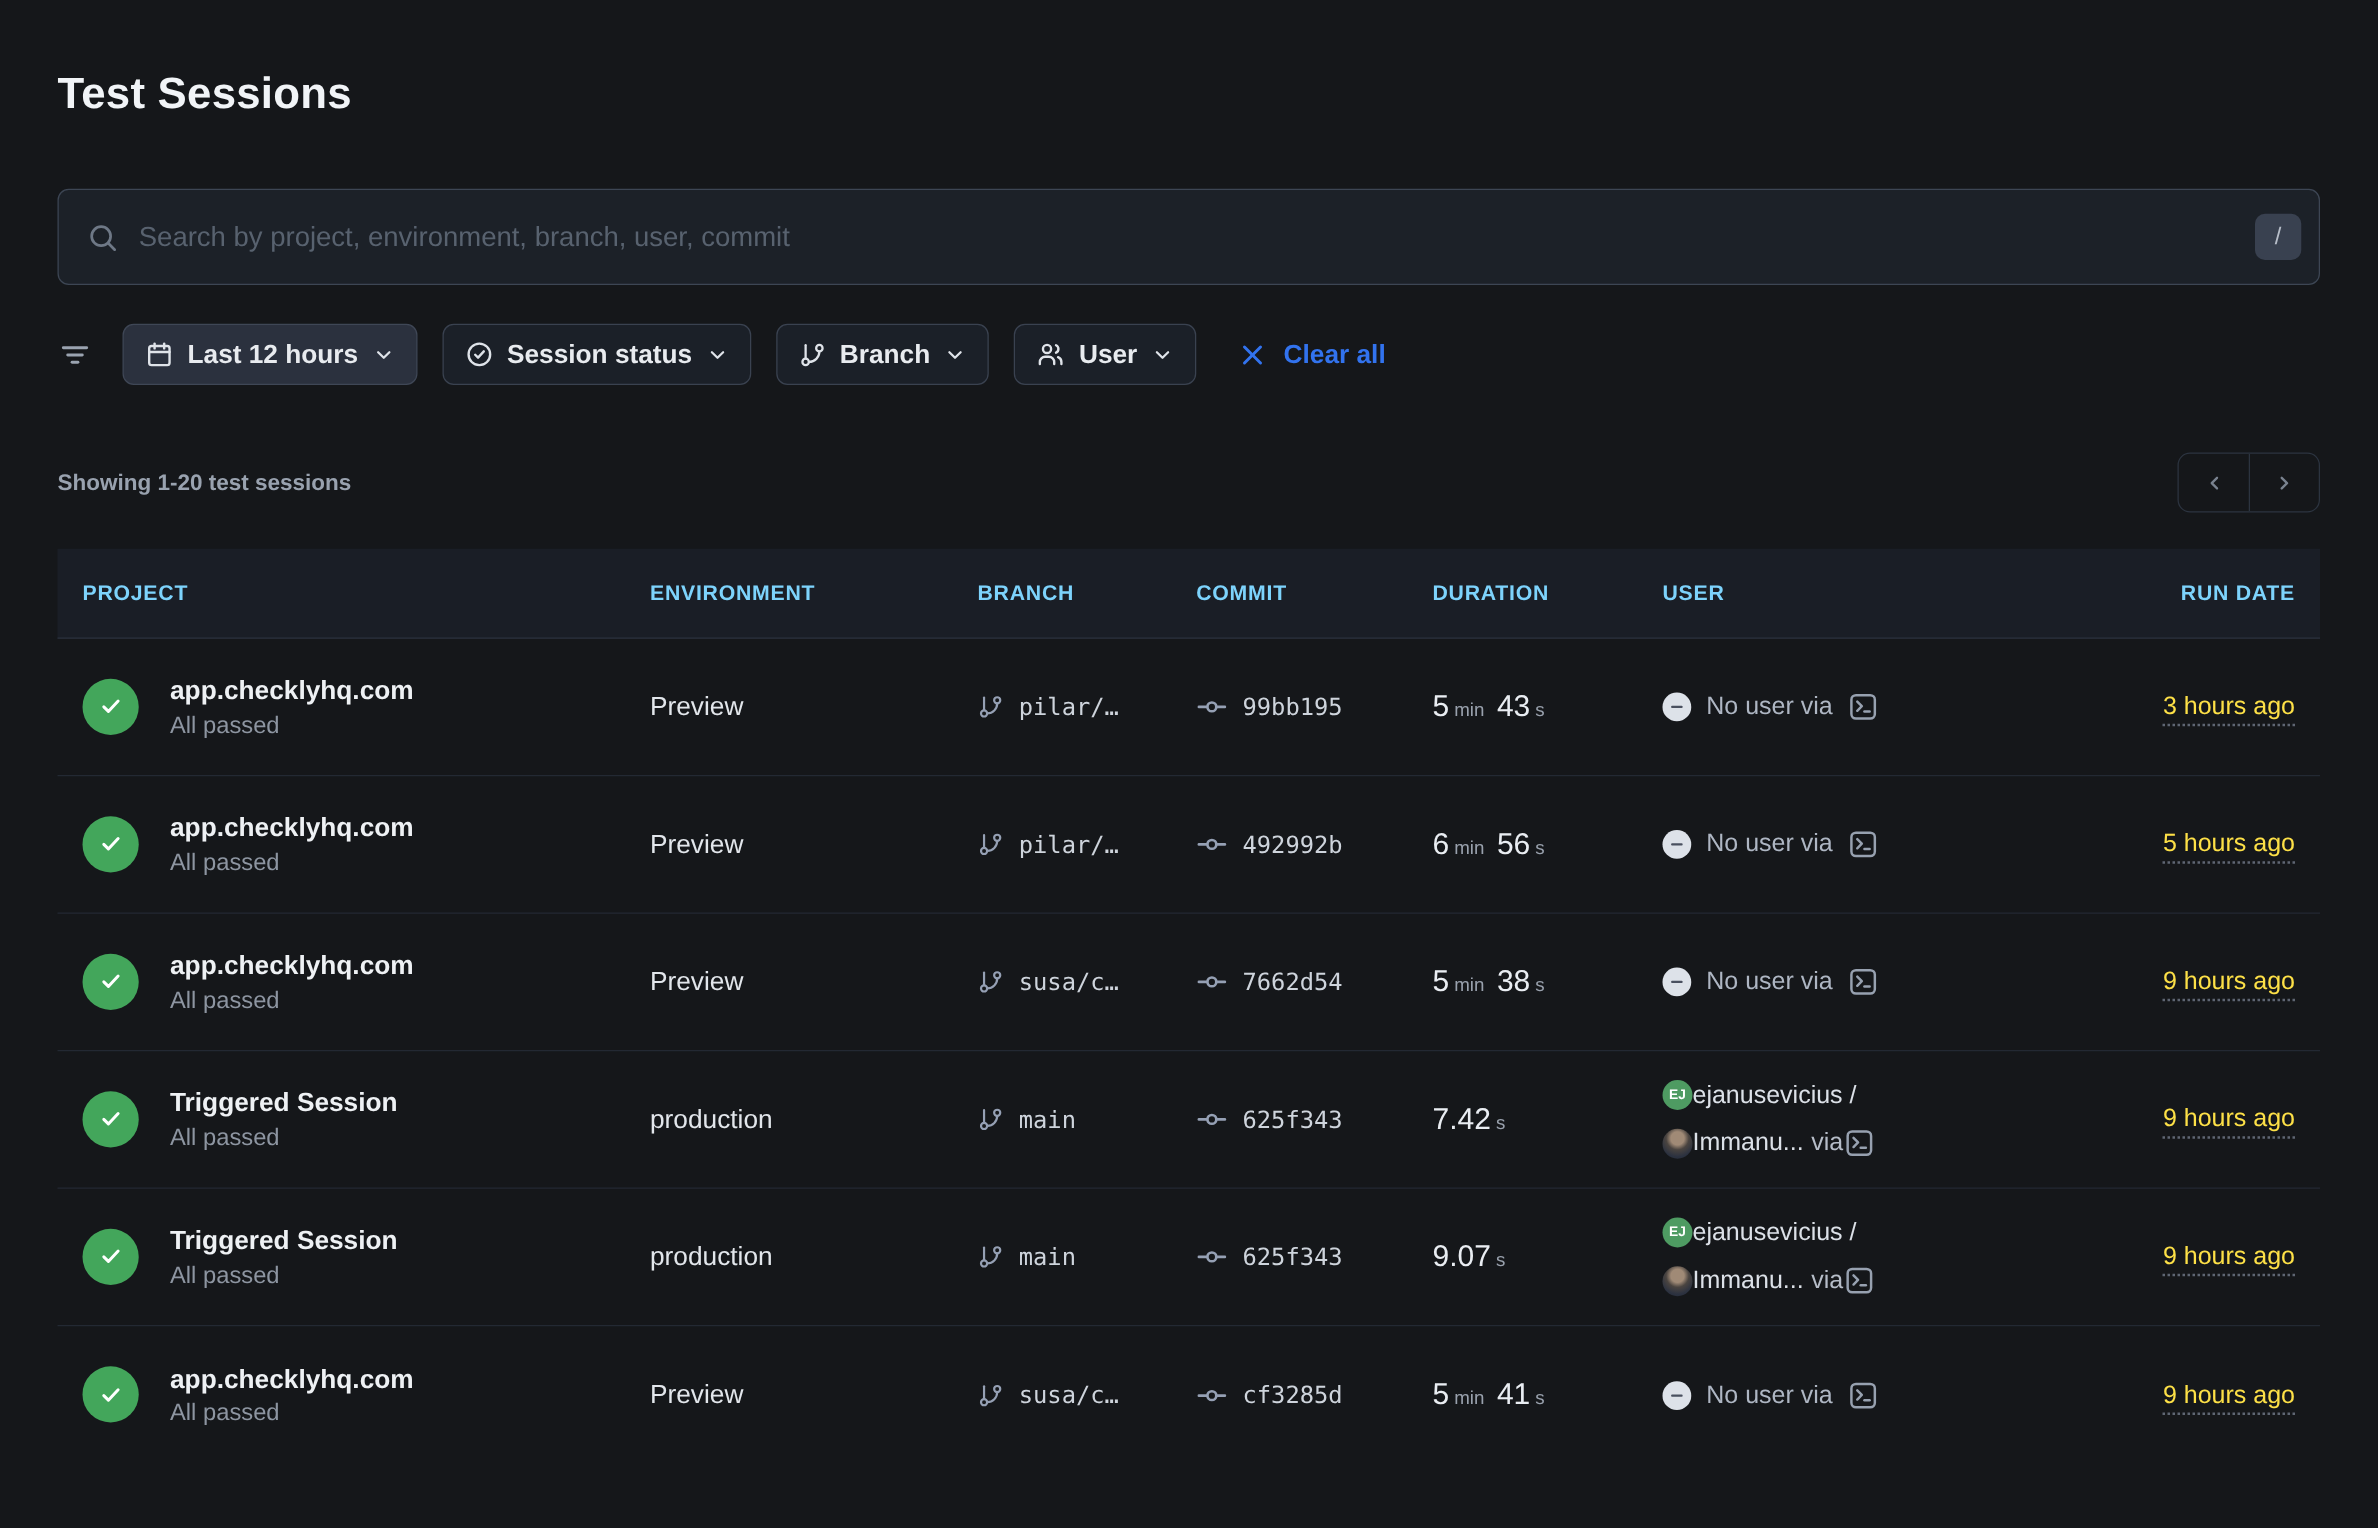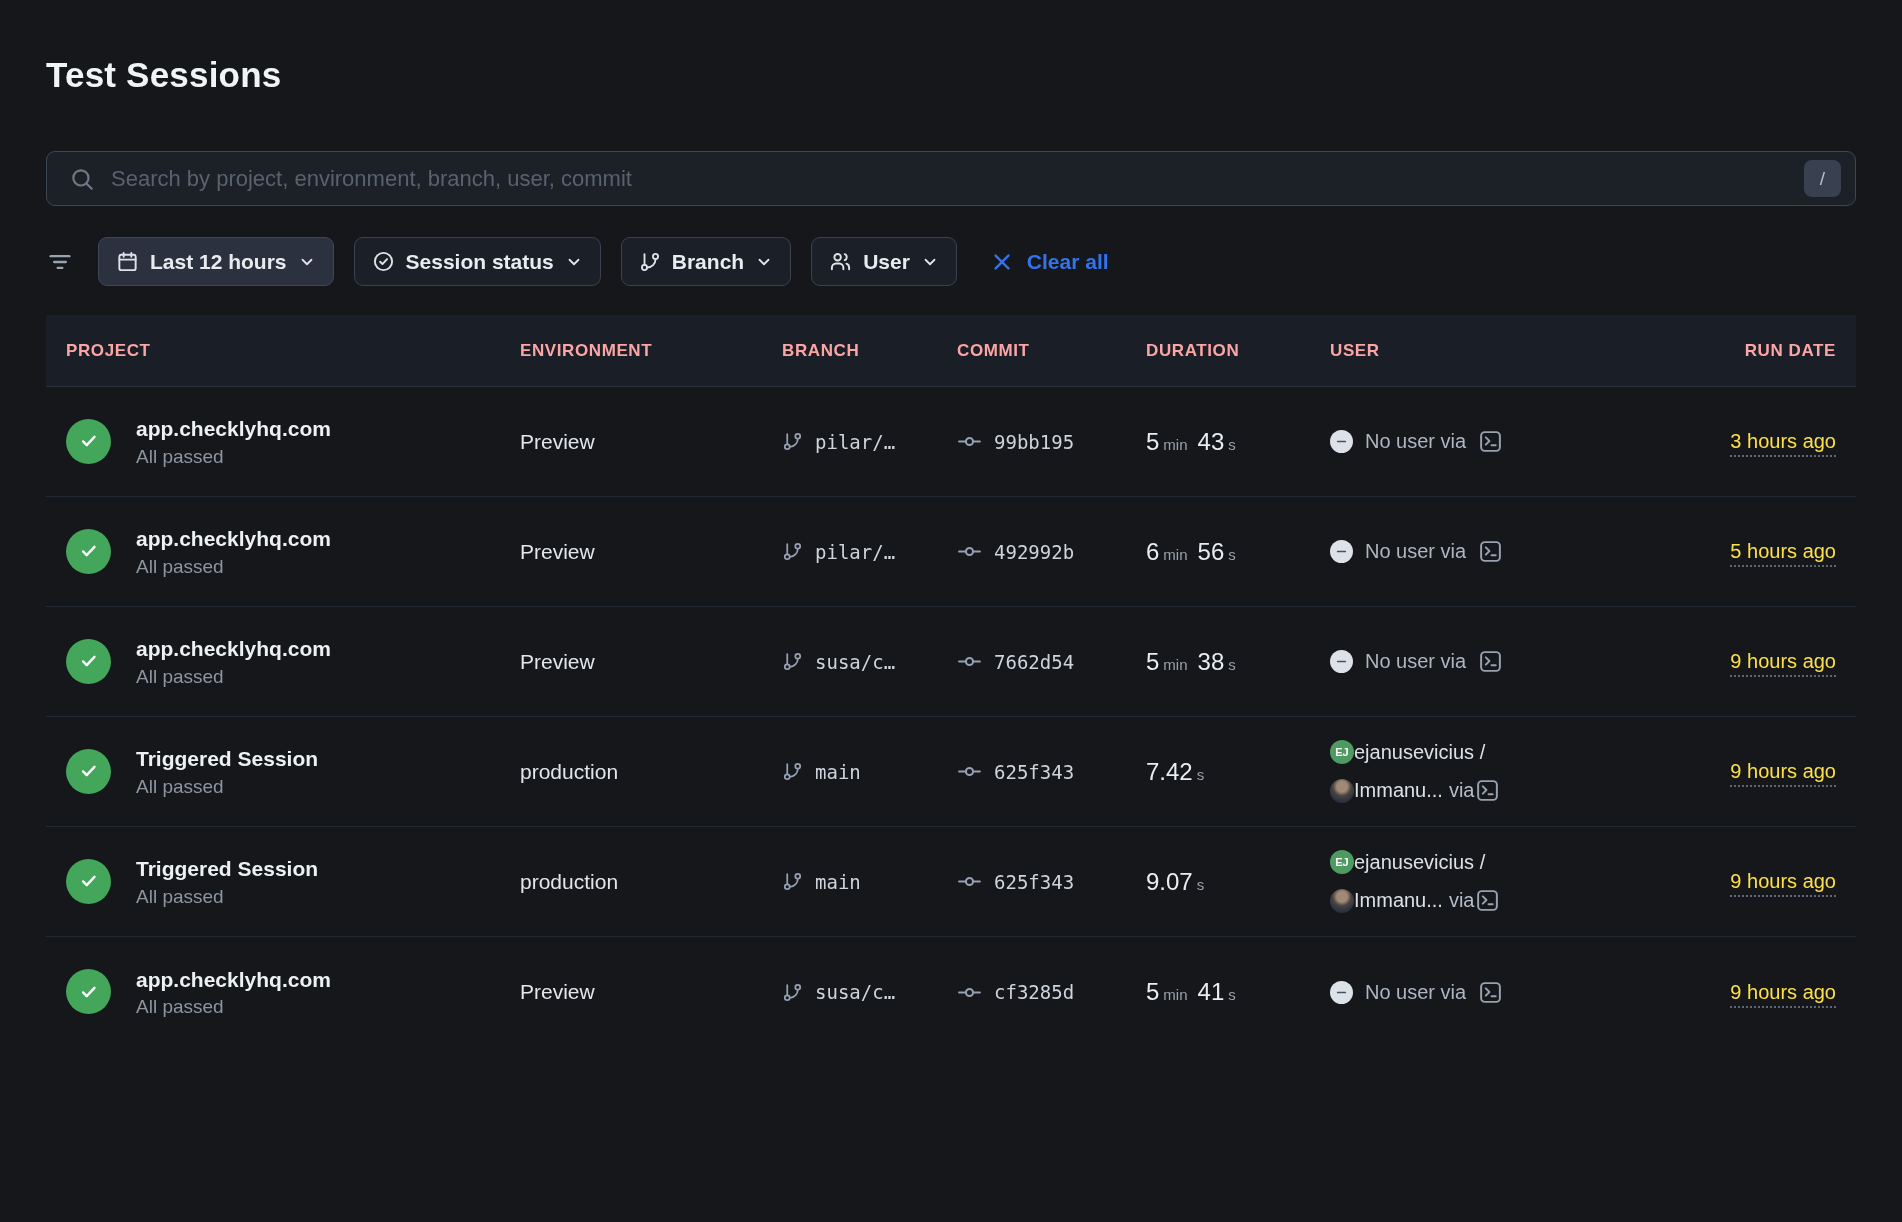--- a/index.html
+++ b/index.html
@@ -9,21 +9,21 @@
     font-family:"Liberation Sans", sans-serif;
     color:#e8ebef;
   }
   .page { padding:0 46px; }
 
   
   .title { margin-top:55px; font-size:35px; font-weight:700; color:#f1f4f7; letter-spacing:0.2px; }
 
   
   .search-bar {
-    margin-top:56px; height:55px; display:flex; align-items:center;
+    margin-top:56px; height:77px; display:flex; align-items:center;
     background:#1c2128; border:1px solid #3d4654; border-radius:9px;
     padding:0 14px 0 22px; gap:16px;
   }
   .search-bar svg { flex:0 0 auto; color:#6e7886; }
   .search-input {
     flex:1; background:transparent; border:none; outline:none;
     font-size:22px; color:#e8ebef; font-family:"Liberation Sans", sans-serif;
   }
   .search-input::placeholder { color:#58626f; }
   .slash-badge {
@@ -71,21 +71,21 @@
   .table { margin-top:29px; }
   .grid {
     display:grid;
     grid-template-columns:454px 262px 175px 189px 184px 306px 1fr;
     align-items:center; padding:0 20px;
   }
   .thead {
     height:72px; background:#1a1e26; border-bottom:1px solid #2b323e;
   }
   .thead .th {
-    font-size:17px; font-weight:600; letter-spacing:0.6px; color:#fca5a5; text-transform:uppercase;
+    font-size:17px; font-weight:600; letter-spacing:0.6px; color:#7dd3fc; text-transform:uppercase;
   }
   .th-rundate { text-align:right; }
   .row { height:110px; border-bottom:1px solid #232933; cursor:pointer; }
   .row:last-child { border-bottom:none; }
 
   .cell-project { display:flex; align-items:center; gap:25px; }
   .status-circle {
     width:45px; height:45px; border-radius:50%; background:#43a65b; flex:0 0 auto;
     display:flex; align-items:center; justify-content:center; color:#fff;
   }
@@ -226,20 +226,35 @@
         <svg width="22" height="22" viewBox="0 0 24 24" fill="none" stroke="currentColor" stroke-width="2.6" stroke-linecap="round">
             <line x1="5" y1="5" x2="19" y2="19"></line>
             <line x1="19" y1="5" x2="5" y2="19"></line>
           </svg>
       </span>
       <span>Clear all</span>
     </button>
   </div>
 
 
+  <div class="meta-row">
+    <span class="showing">Showing 1-20 test sessions</span>
+    <span class="pager">
+      <button>
+        <svg width="17" height="17" viewBox="0 0 24 24" fill="none" stroke="currentColor" stroke-width="2.6" stroke-linecap="round" stroke-linejoin="round">
+            <path d="M15 6l-6 6 6 6"></path>
+          </svg>
+      </button>
+      <button>
+        <svg width="17" height="17" viewBox="0 0 24 24" fill="none" stroke="currentColor" stroke-width="2.6" stroke-linecap="round" stroke-linejoin="round">
+            <path d="M9 6l6 6-6 6"></path>
+          </svg>
+      </button>
+    </span>
+  </div>
 
   <div class="table">
     <div class="grid thead">
       <span class="th">Project</span>
       <span class="th">Environment</span>
       <span class="th">Branch</span>
       <span class="th">Commit</span>
       <span class="th">Duration</span>
       <span class="th">User</span>
       <span class="th th-rundate">Run date</span>

